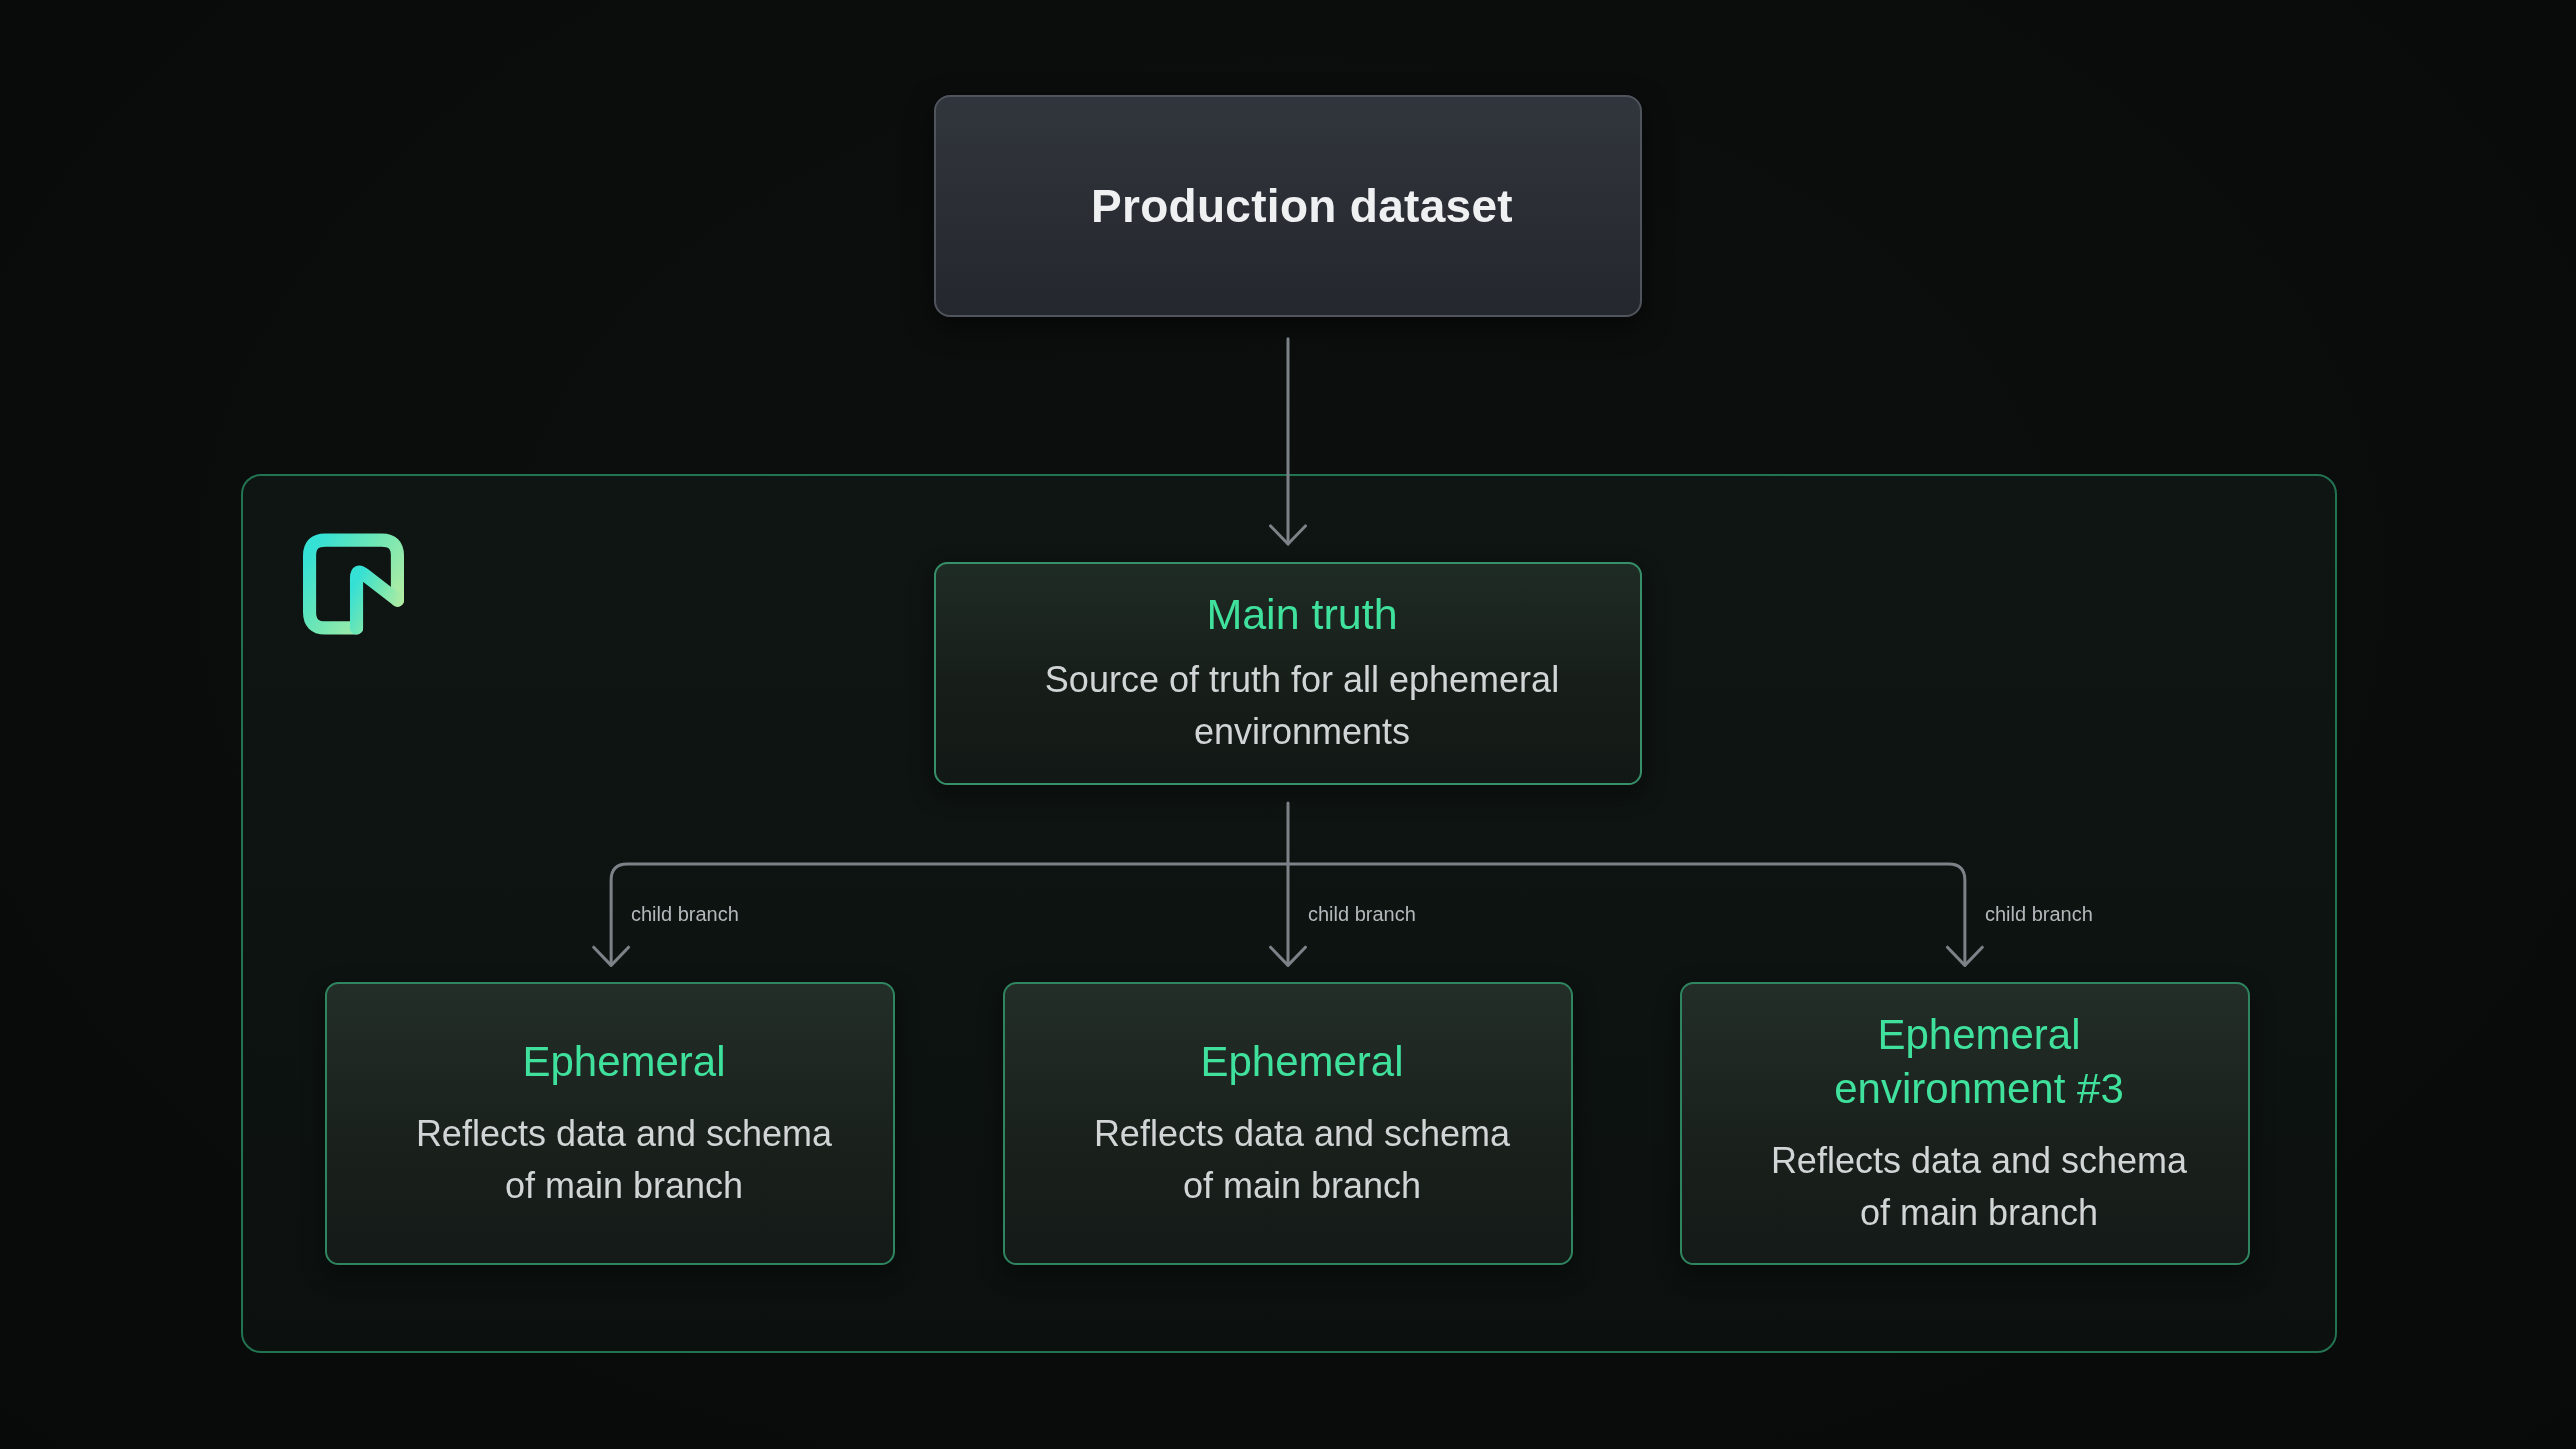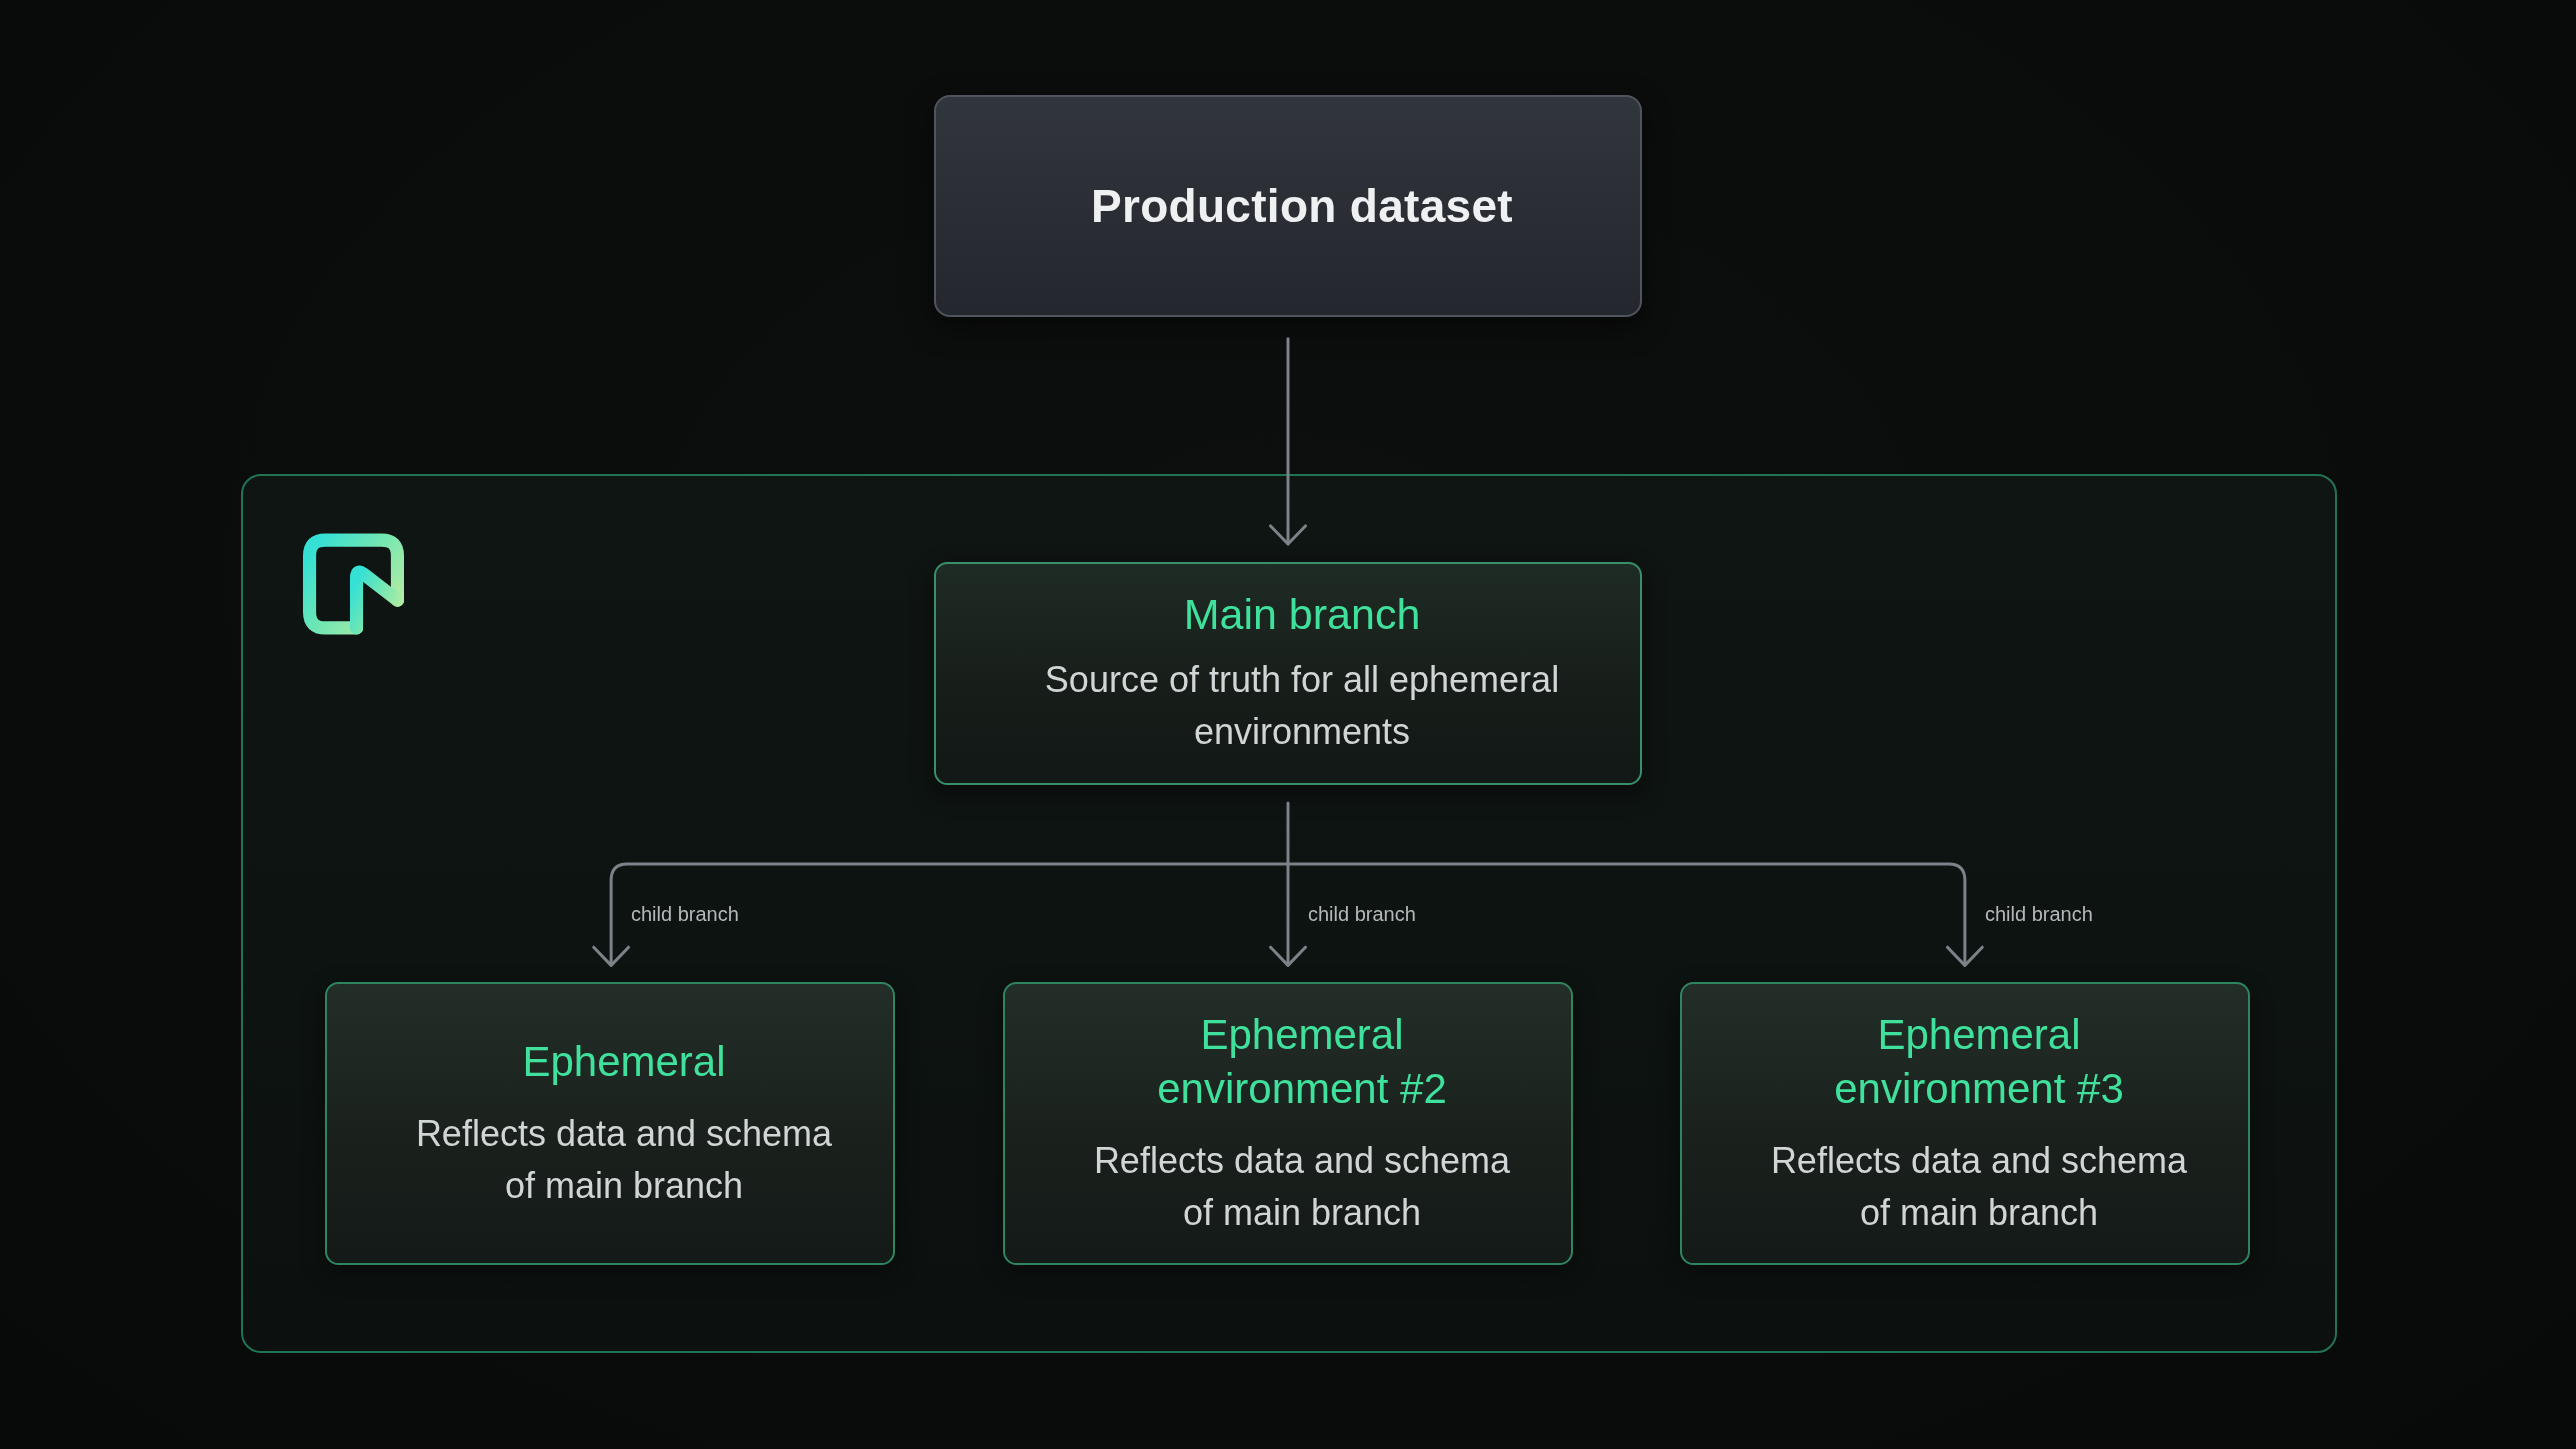--- a/index.html
+++ b/index.html
@@ -68,41 +68,40 @@
         <stop offset="1" stop-color="#b9eda1"></stop>
       </linearGradient>
     </defs>
     <g fill="none" stroke="url(#neonGrad)" stroke-width="13" stroke-linecap="round" stroke-linejoin="round">
       <path d="M53 93.5 H22 Q6.5 93.5 6.5 78 V22 Q6.5 6.5 22 6.5 H78 Q93.5 6.5 93.5 22 V66"></path>
       <path d="M53 93.5 V44 Q53 34.5 60.5 40.5 L93.5 66"></path>
     </g>
   </svg>
 
   <div class="box greenbox mainbranch">
-    <div class="gtitle">Main branch</div>
+    <div class="gtitle">Main truth</div>
     <div class="body">
       <div>Source of truth for all ephemeral</div>
       <div>environments</div>
     </div>
   </div>
 
   <div class="box greenbox env1">
     <div class="gtitle">
       <div>Ephemeral</div>
     </div>
     <div class="body">
       <div>Reflects data and schema</div>
       <div>of main branch</div>
     </div>
   </div>
 
   <div class="box greenbox env2">
     <div class="gtitle">
       <div>Ephemeral</div>
-      <div>environment #2</div>
     </div>
     <div class="body">
       <div>Reflects data and schema</div>
       <div>of main branch</div>
     </div>
   </div>
 
   <div class="box greenbox env3">
     <div class="gtitle">
       <div>Ephemeral</div>

